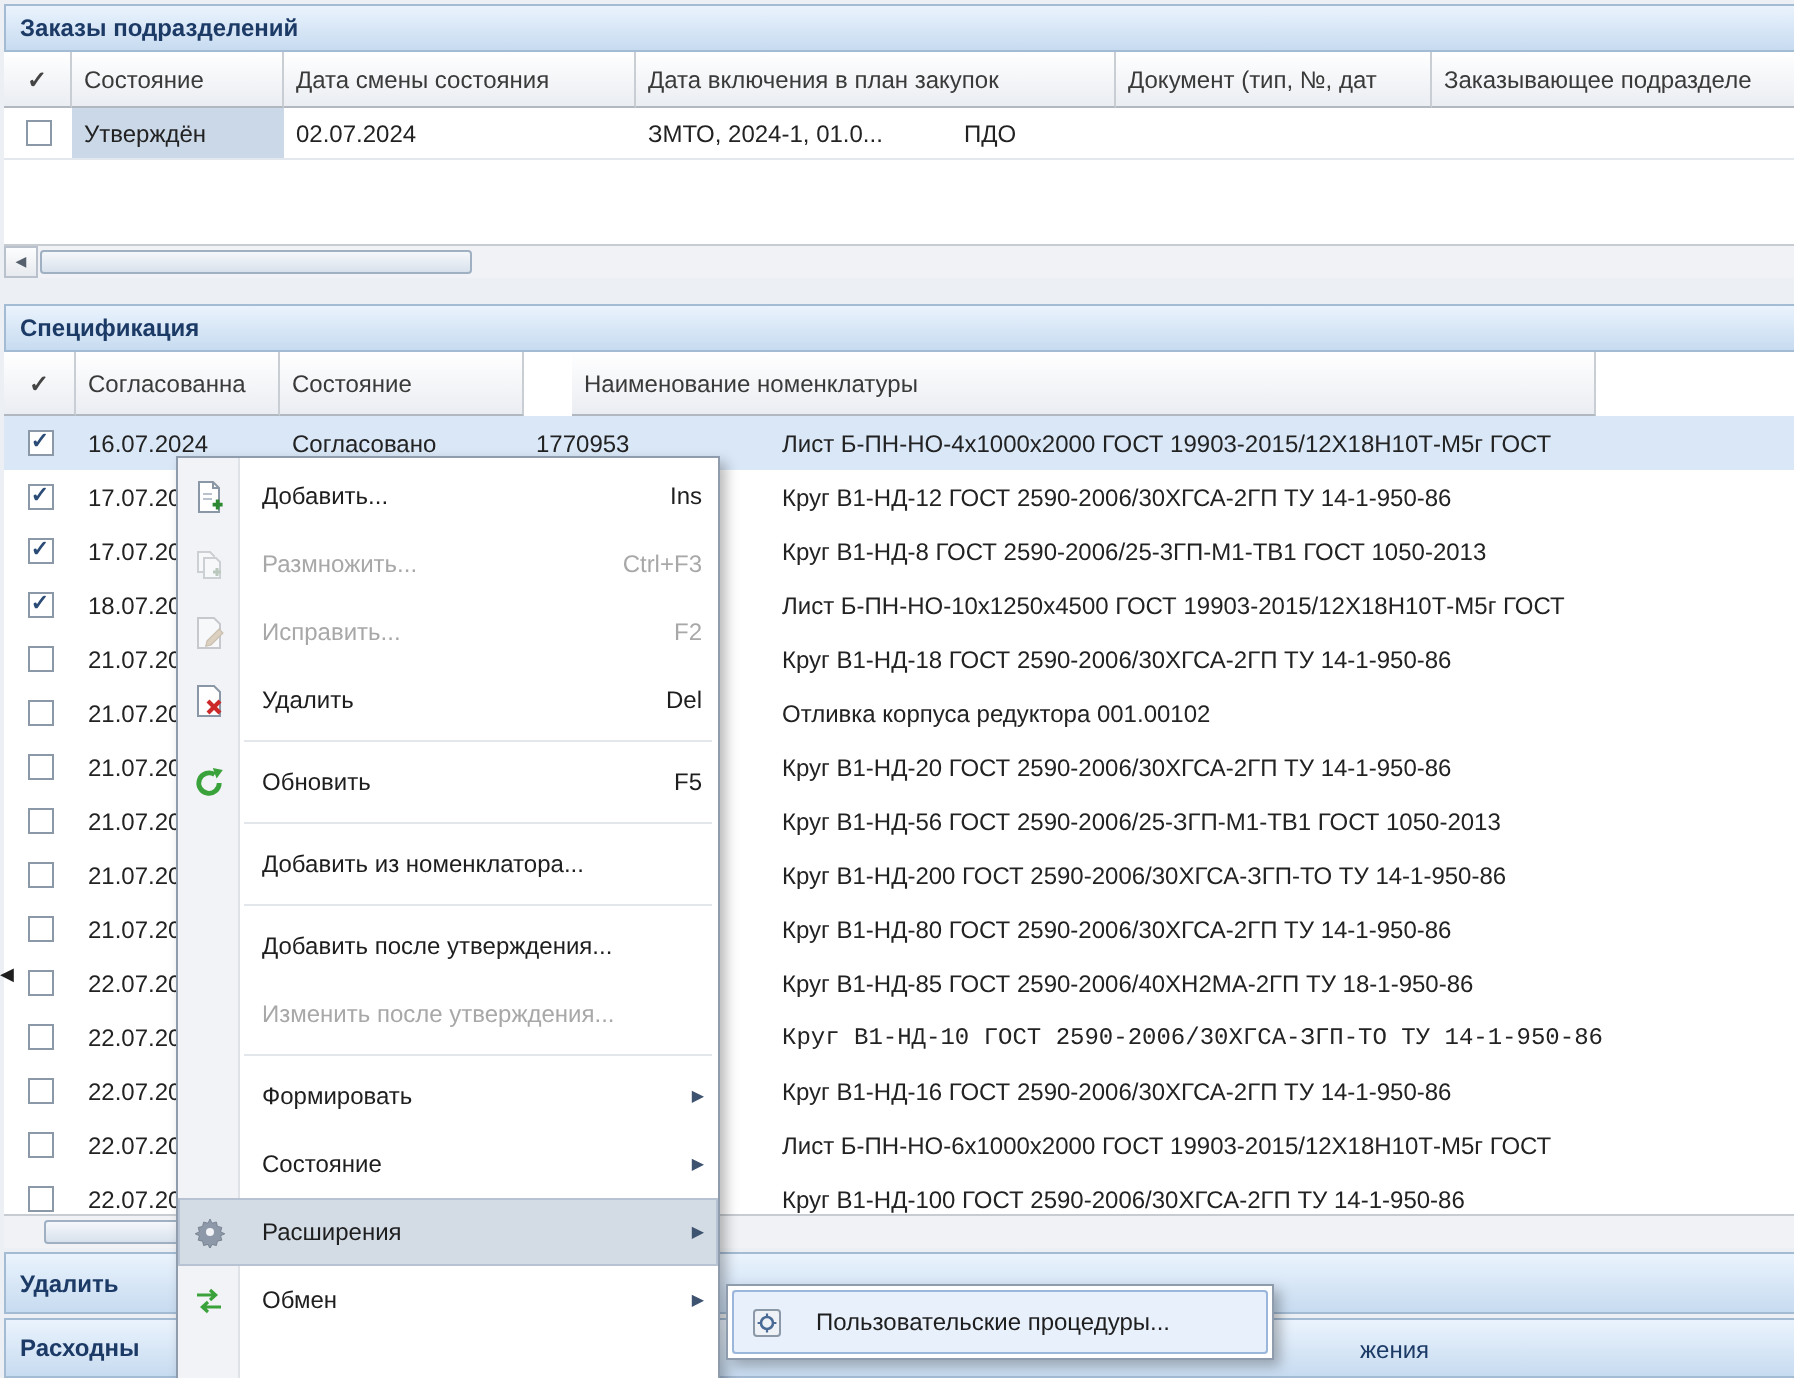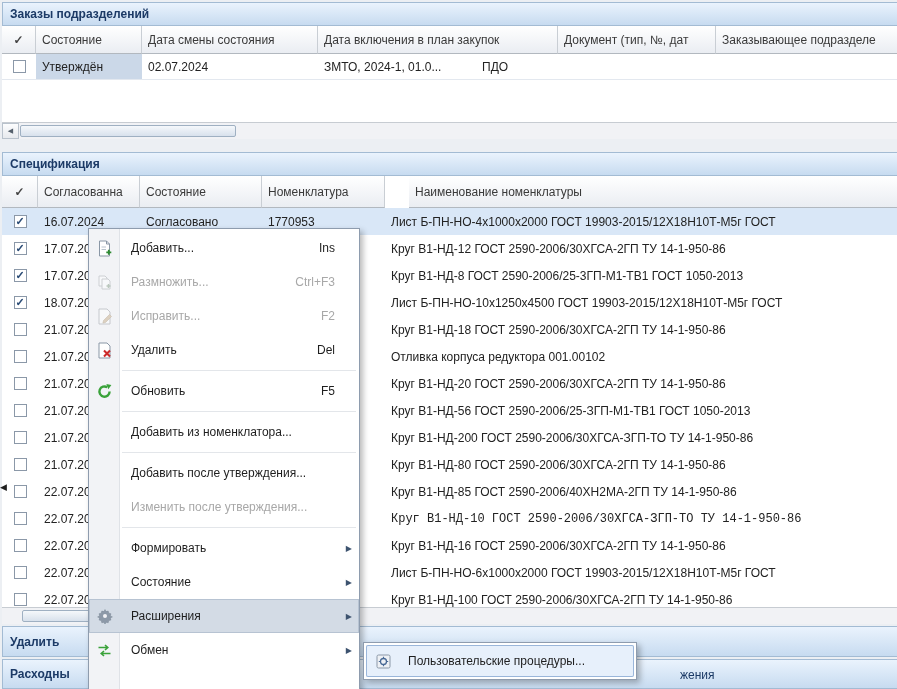--- a/index.html
+++ b/index.html
@@ -58,21 +58,21 @@
   #expense-band{top:659px;}
   #right-caption-fragment{position:absolute;left:677px;top:8px;font-weight:normal;color:#1c3a66;}
 
   
   #left-edge-arrow{position:absolute;left:0;top:483px;font-size:9px;color:#1e1e1e;z-index:6;line-height:1;}
 
   
   #context-menu{position:absolute;left:88px;top:228px;width:272px;height:466px;background:#fff;
     border:1px solid #8e9cae;box-shadow:3px 3px 6px rgba(0,0,0,.28);z-index:20;padding:2px 0;}
   #context-menu::before{content:"";position:absolute;left:0;top:0;bottom:0;width:30px;background:#f2f3f6;border-right:1px solid #dfe2e7;}
-  .menu-item{position:relative;height:34px;display:flex;align-items:center;padding:0 24px 0 42px;color:#1e1e1e;}
+  .menu-item{position:relative;height:34px;display:flex;align-items:center;padding:0 8px 0 42px;color:#1e1e1e;}
   .menu-item .mi-icon{position:absolute;left:6px;top:50%;transform:translateY(-50%);width:19px;height:18px;display:flex;align-items:center;justify-content:center;}
   .menu-item .mi-label{white-space:nowrap;}
   .menu-item .mi-shortcut{margin-left:auto;padding-left:14px;}
   .menu-item .mi-arrow{position:absolute;right:7px;top:50%;transform:translateY(-50%);font-size:8px;color:#3d536f;}
   .menu-item.disabled{color:#a8a8a8;gap:36px;}
   .menu-item.disabled .mi-icon{opacity:.45;filter:grayscale(60%);}
   .menu-item.highlighted{background:#d3dbe5;box-shadow:inset 0 0 0 1px #b7c3d2;}
   .menu-sep{height:1px;background:#e3e6ea;margin:3px 3px 3px 33px;}
 
   
@@ -117,21 +117,20 @@
     <div class="scroll-thumb" id="orders-thumb"></div>
   </div>
 
   <div class="panel-caption" id="spec-caption">
     <span>Спецификация</span>
   </div>
   <div class="grid-head" id="spec-head">
       <div class="cell head check" style="width: 36px;">✓</div>
       <div class="cell head" style="width: 102px;">Согласованна</div>
       <div class="cell head" style="width: 122px;">Состояние</div>
-      <div class="cell head" style="width: 123px;">Номенклатура</div>
       <div class="cell head" style="width: 512px; margin-left: 24px;">Наименование номенклатуры</div>
     </div>
   <div class="grid-body" id="spec-body">
       <div class="grid-row selected">
         <div class="cell check" style="width: 36px;">
           <span class="checkbox checked"></span>
         </div>
         <div class="cell" style="width: 102px;">16.07.2024</div>
         <div class="cell" style="width: 122px;">Согласовано</div>
         <div class="cell" style="width: 123px;">1770953</div>
@@ -218,21 +217,21 @@
         <div class="cell" style="width: 123px;"></div>
         <div class="cell" style="width: 512px;">Круг В1-НД-80 ГОСТ 2590-2006/30ХГСА-2ГП ТУ 14-1-950-86</div>
       </div>
       <div class="grid-row">
         <div class="cell check" style="width: 36px;">
           <span class="checkbox"></span>
         </div>
         <div class="cell" style="width: 102px;">22.07.2024</div>
         <div class="cell" style="width: 122px;"></div>
         <div class="cell" style="width: 123px;"></div>
-        <div class="cell" style="width: 512px;">Круг В1-НД-85 ГОСТ 2590-2006/40ХН2МА-2ГП ТУ 14-1-950-86</div>
+        <div class="cell" style="width: 512px;">Круг В1-НД-85 ГОСТ 2590-2006/40ХН2МА-2ГП ТУ 18-1-950-86</div>
       </div>
       <div class="grid-row">
         <div class="cell check" style="width: 36px;">
           <span class="checkbox"></span>
         </div>
         <div class="cell" style="width: 102px;">22.07.2024</div>
         <div class="cell" style="width: 122px;"></div>
         <div class="cell" style="width: 123px;"></div>
         <div class="cell" style="width: 512px; font-family: Liberation Mono, monospace;">Круг В1-НД-10 ГОСТ 2590-2006/30ХГСА-ЗГП-ТО ТУ 14-1-950-86</div>
       </div>

